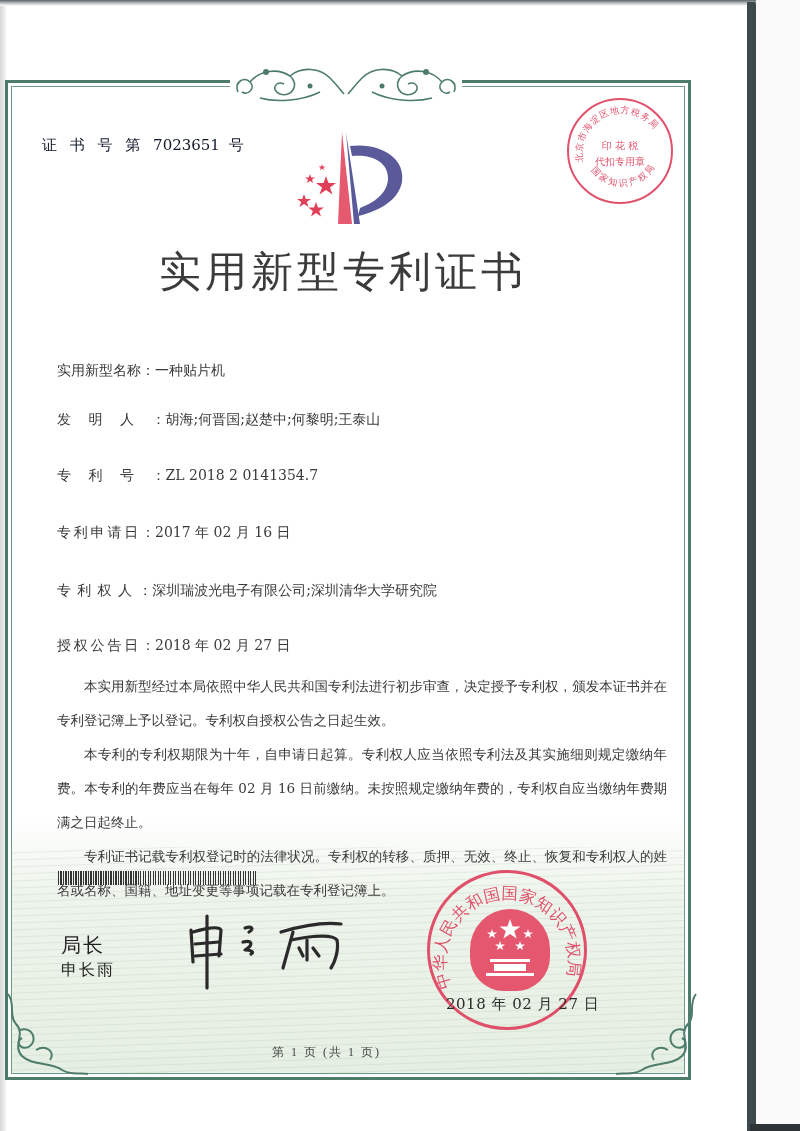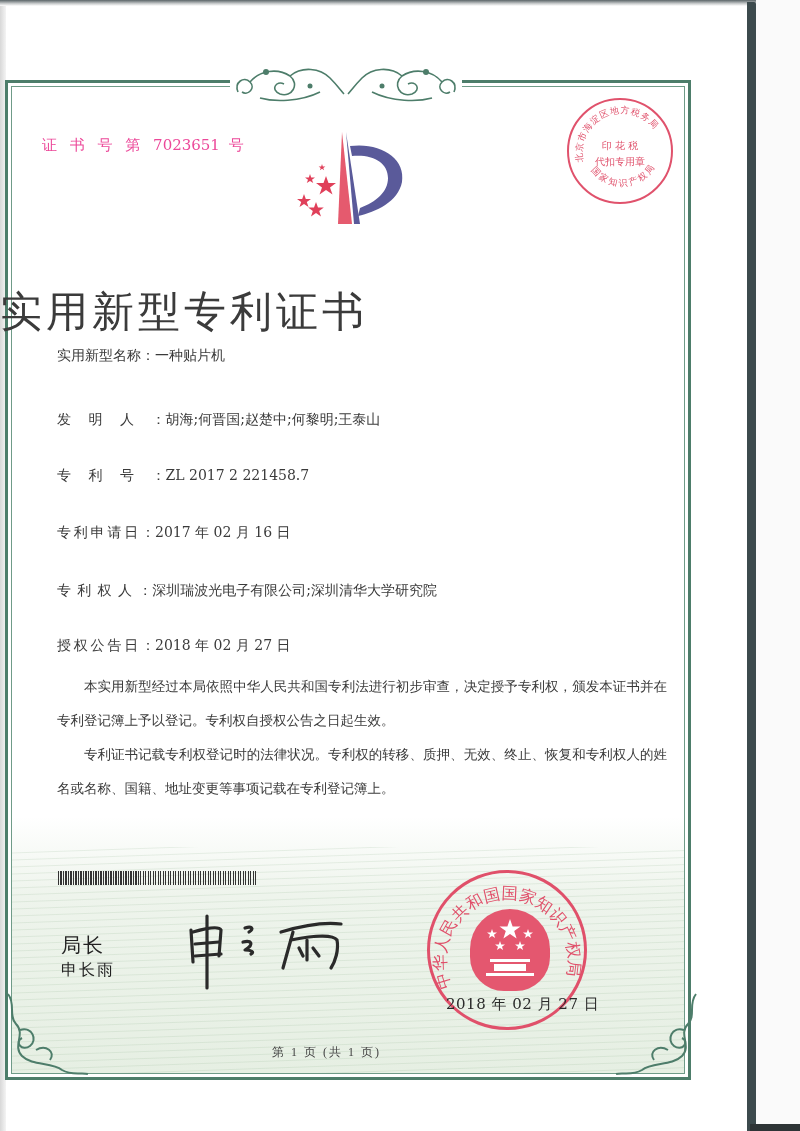--- a/index.html
+++ b/index.html
@@ -18,33 +18,33 @@
         linear-gradient(to bottom, #ffffff 0%, #ffffff 74%, #eef4ec 82%, #e6efe3 100%); }
     .guilloche { position: absolute; left: 0; right: 0; top: 760px; bottom: 0;
       background: repeating-linear-gradient(178deg, rgba(120,160,120,0.0) 0px, rgba(120,160,120,0.0) 5px, rgba(130,170,130,0.16) 6px, rgba(120,160,120,0.0) 7px); }
 
     .top-ornament { position: absolute; left: 230px; top: 62px; width: 232px; height: 42px; background: #ffffff; }
     .top-ornament svg { width: 232px; height: 42px; }
     .corner-ornament { position: absolute; width: 90px; height: 90px; }
     .corner-bl { left: 2px; top: 990px; }
     .corner-br { left: 612px; top: 990px; }
 
-    .cert-no { position: absolute; left: 42px; top: 136px; font-size: 15px; letter-spacing: 4px; color: #ec4899; }
+    .cert-no { position: absolute; left: 42px; top: 136px; font-size: 15px; letter-spacing: 4px; color: #0f172a; }
     .cert-no .num { letter-spacing: 0; }
 
     .logo { position: absolute; left: 280px; top: 128px; width: 130px; height: 100px; }
     .stamp-tax { position: absolute; left: 567px; top: 98px; width: 106px; height: 106px; border: 2px solid #e0526c; border-radius: 50%; }
     .stamp-tax .ring-text { position: absolute; inset: 0; }
     .stamp-tax .center { position: absolute; left: 0; right: 0; top: 38px; text-align: center; color: #e0526c; font-size: 10px; line-height: 16px; }
 
-    .title { position: absolute; left: 0; width: 686px; top: 244px; font-size: 42px; letter-spacing: 4px; color: #3b3b3b; font-family: "DejaVu Sans", "Liberation Sans", sans-serif; font-weight: normal; margin-top: 40px; }
+    .title { position: absolute; left: 0; width: 686px; top: 244px; text-align: center; font-size: 42px; letter-spacing: 4px; color: #3b3b3b; font-family: "DejaVu Sans", "Liberation Sans", sans-serif; font-weight: normal; }
 
     .field { position: absolute; left: 57px; font-size: 14px; color: #3a3a3a; white-space: nowrap; }
     .field .label { display: inline-block; }
-    .f1 { top: 347px; }
+    .f1 { top: 362px; }
     .f2 { top: 411px; }
     .f3 { top: 467px; }
     .f4 { top: 524px; }
     .f5 { top: 582px; }
     .f6 { top: 637px; }
     .spaced-3 { letter-spacing: 1.25em; }
     .spaced-4 { letter-spacing: 0.45em; }
     .spaced-5 { letter-spacing: 0.2em; }
 
     .body-text { position: absolute; left: 57px; width: 610px; top: 669px; font-size: 13.5px; line-height: 34px; color: #3a3a3a; text-align: justify; }
@@ -160,34 +160,35 @@
 
 <h1 class="title">实用新型专利证书</h1>
 
 <div class="field f1">
   <span class="label">实用新型名称</span><span>：</span><span>一种贴片机</span>
 </div>
 <div class="field f2">
   <span class="label spaced-3">发明人</span><span>：</span><span>胡海;何晋国;赵楚中;何黎明;王泰山</span>
 </div>
 <div class="field f3">
-  <span class="label spaced-3">专利号</span><span>：</span><span>ZL 2017 2 221458.7</span>
+  <span class="label spaced-3">专利号</span><span>：</span><span>ZL 2018 2 0141354.7</span>
 </div>
 <div class="field f4">
   <span class="label spaced-5">专利申请日</span><span>：</span><span>2017 年 02 月 16 日</span>
 </div>
 <div class="field f5">
   <span class="label spaced-4">专利权人</span><span>：</span><span>深圳瑞波光电子有限公司;深圳清华大学研究院</span>
 </div>
 <div class="field f6">
   <span class="label spaced-5">授权公告日</span><span>：</span><span>2018 年 02 月 27 日</span>
 </div>
 
 <div class="body-text">
   <p>本实用新型经过本局依照中华人民共和国专利法进行初步审查，决定授予专利权，颁发本证书并在专利登记簿上予以登记。专利权自授权公告之日起生效。</p>
+  <p>本专利的专利权期限为十年，自申请日起算。专利权人应当依照专利法及其实施细则规定缴纳年费。本专利的年费应当在每年 02 月 16 日前缴纳。未按照规定缴纳年费的，专利权自应当缴纳年费期满之日起终止。</p>
   <p>专利证书记载专利权登记时的法律状况。专利权的转移、质押、无效、终止、恢复和专利权人的姓名或名称、国籍、地址变更等事项记载在专利登记簿上。</p>
 </div>
 
 <div class="barcode"></div>
 
 <div class="director-title">局长</div>
 <div class="director-name">申长雨</div>
 <div class="signature">
   <svg viewBox="0 0 170 80" width="170" height="80">
     <g fill="none" stroke="#2a2a2a" stroke-width="3.2" stroke-linecap="round" stroke-linejoin="round">

